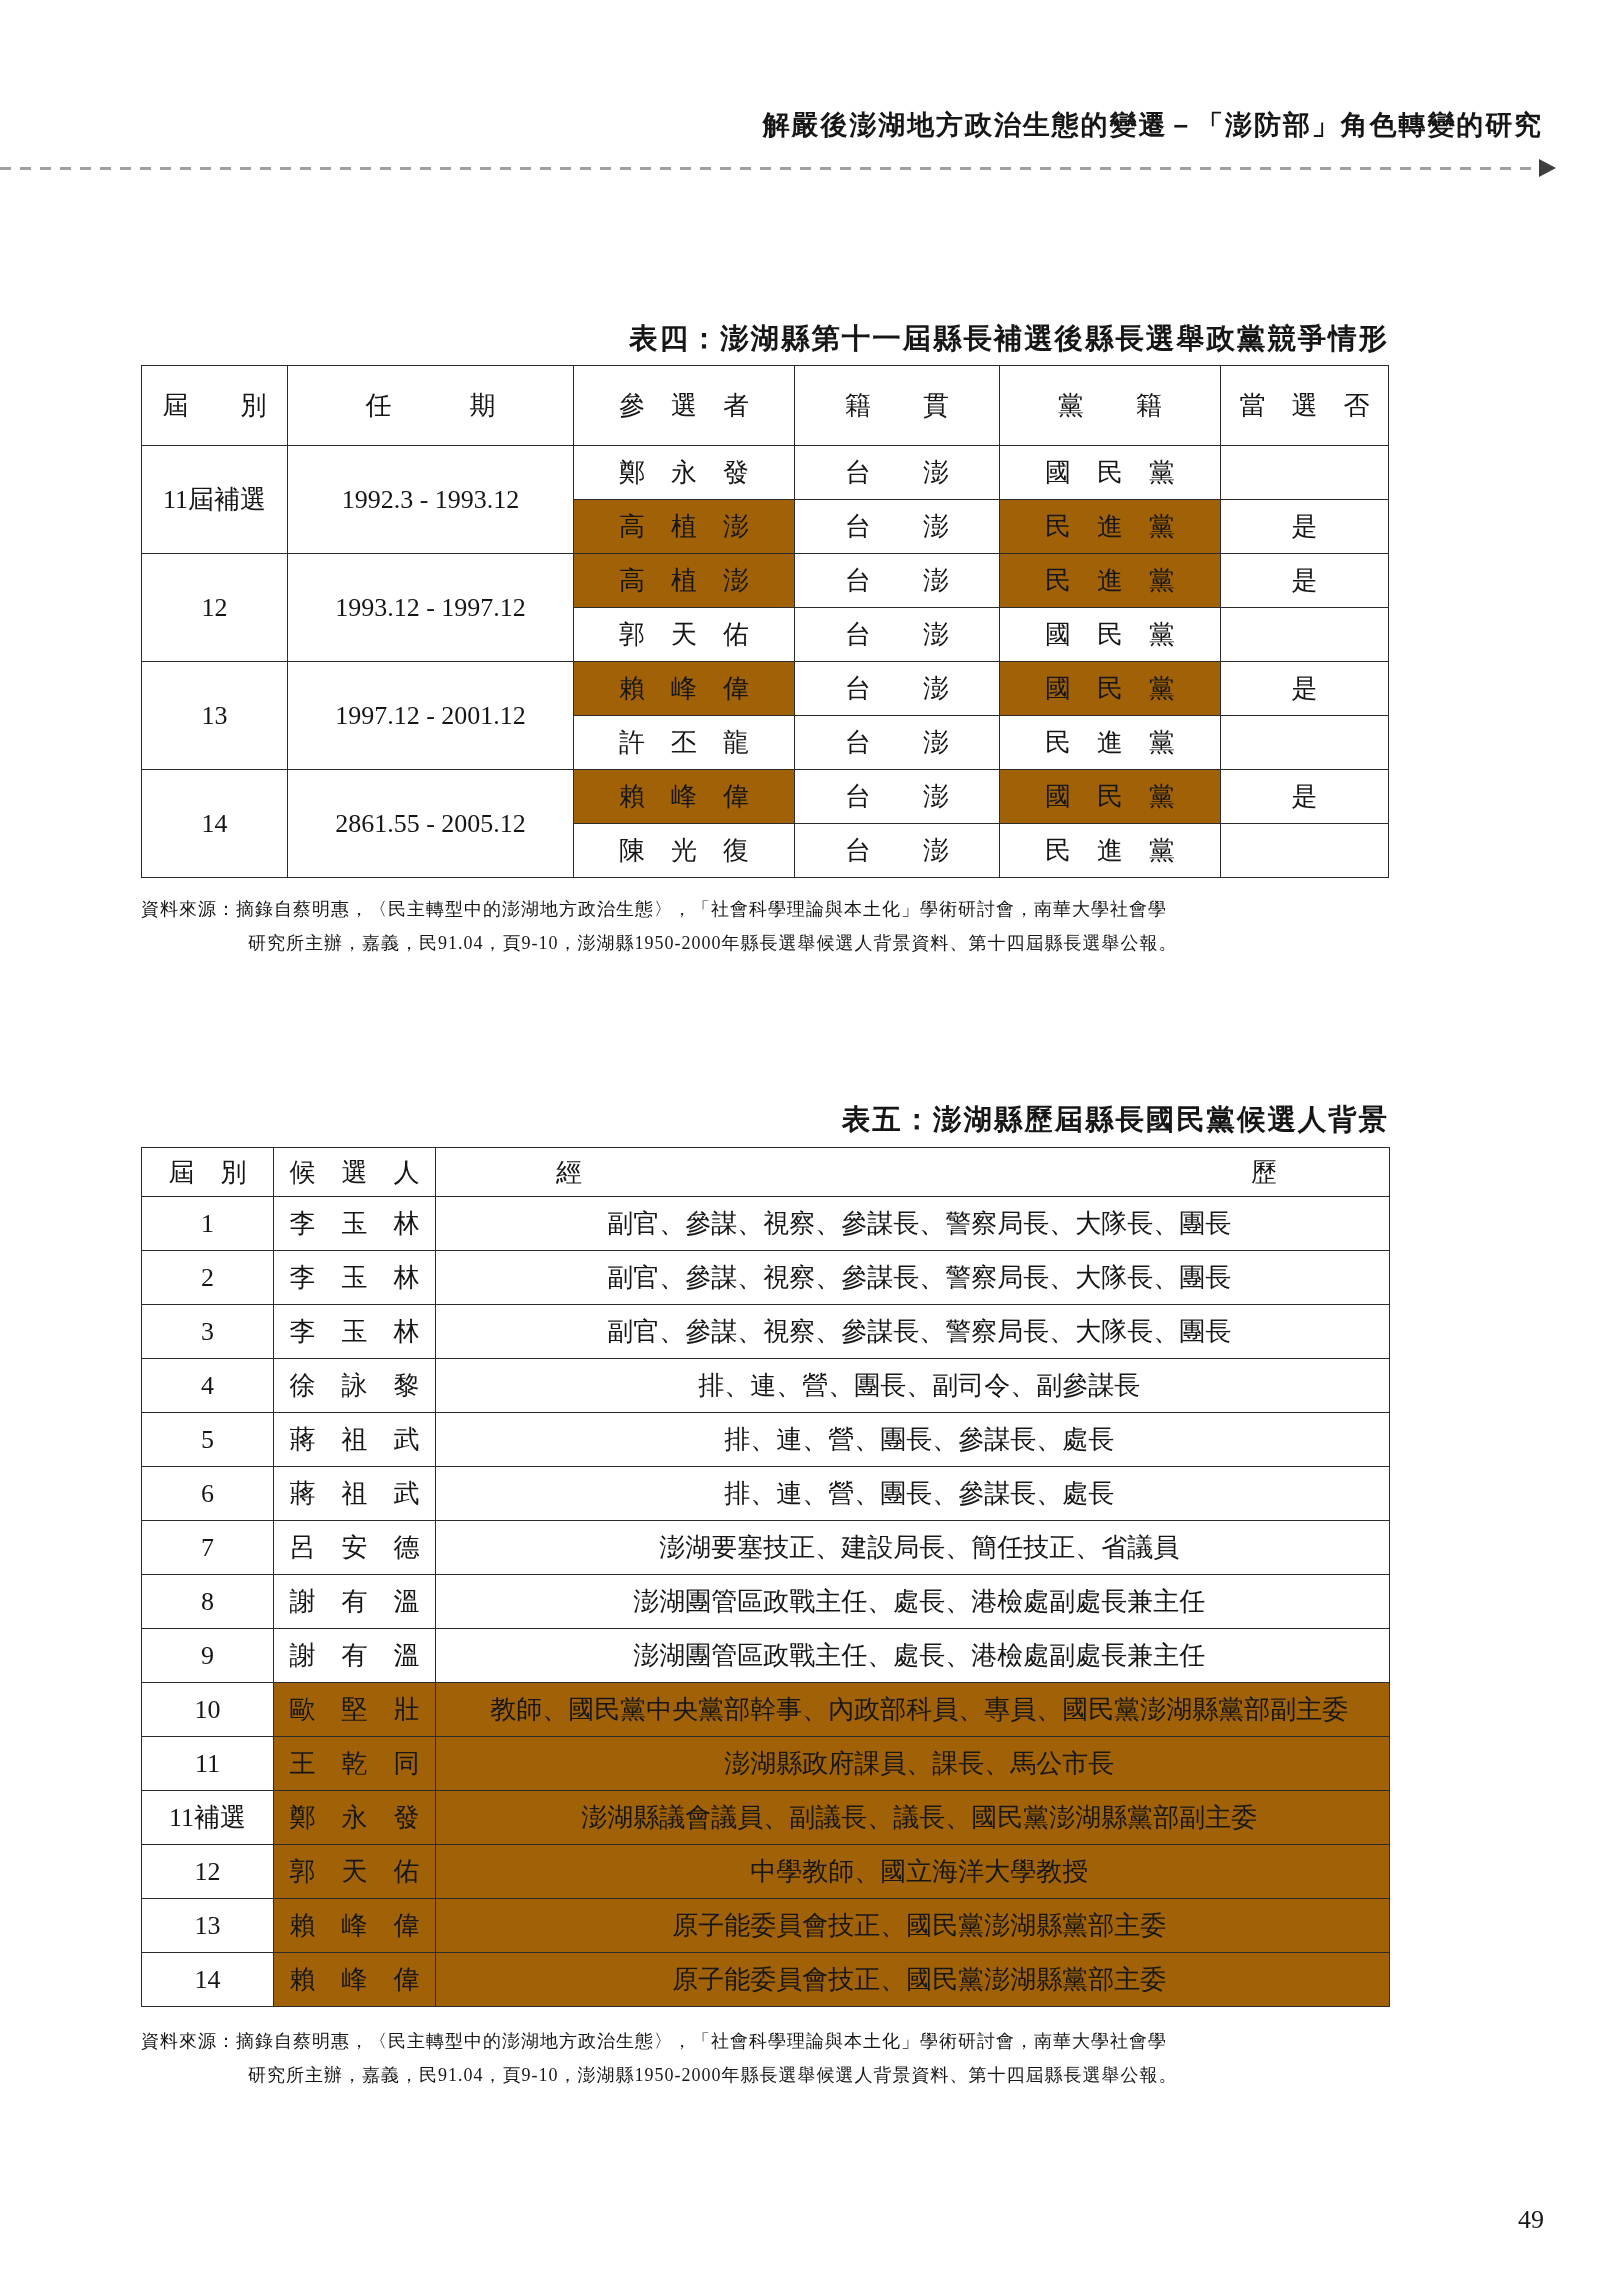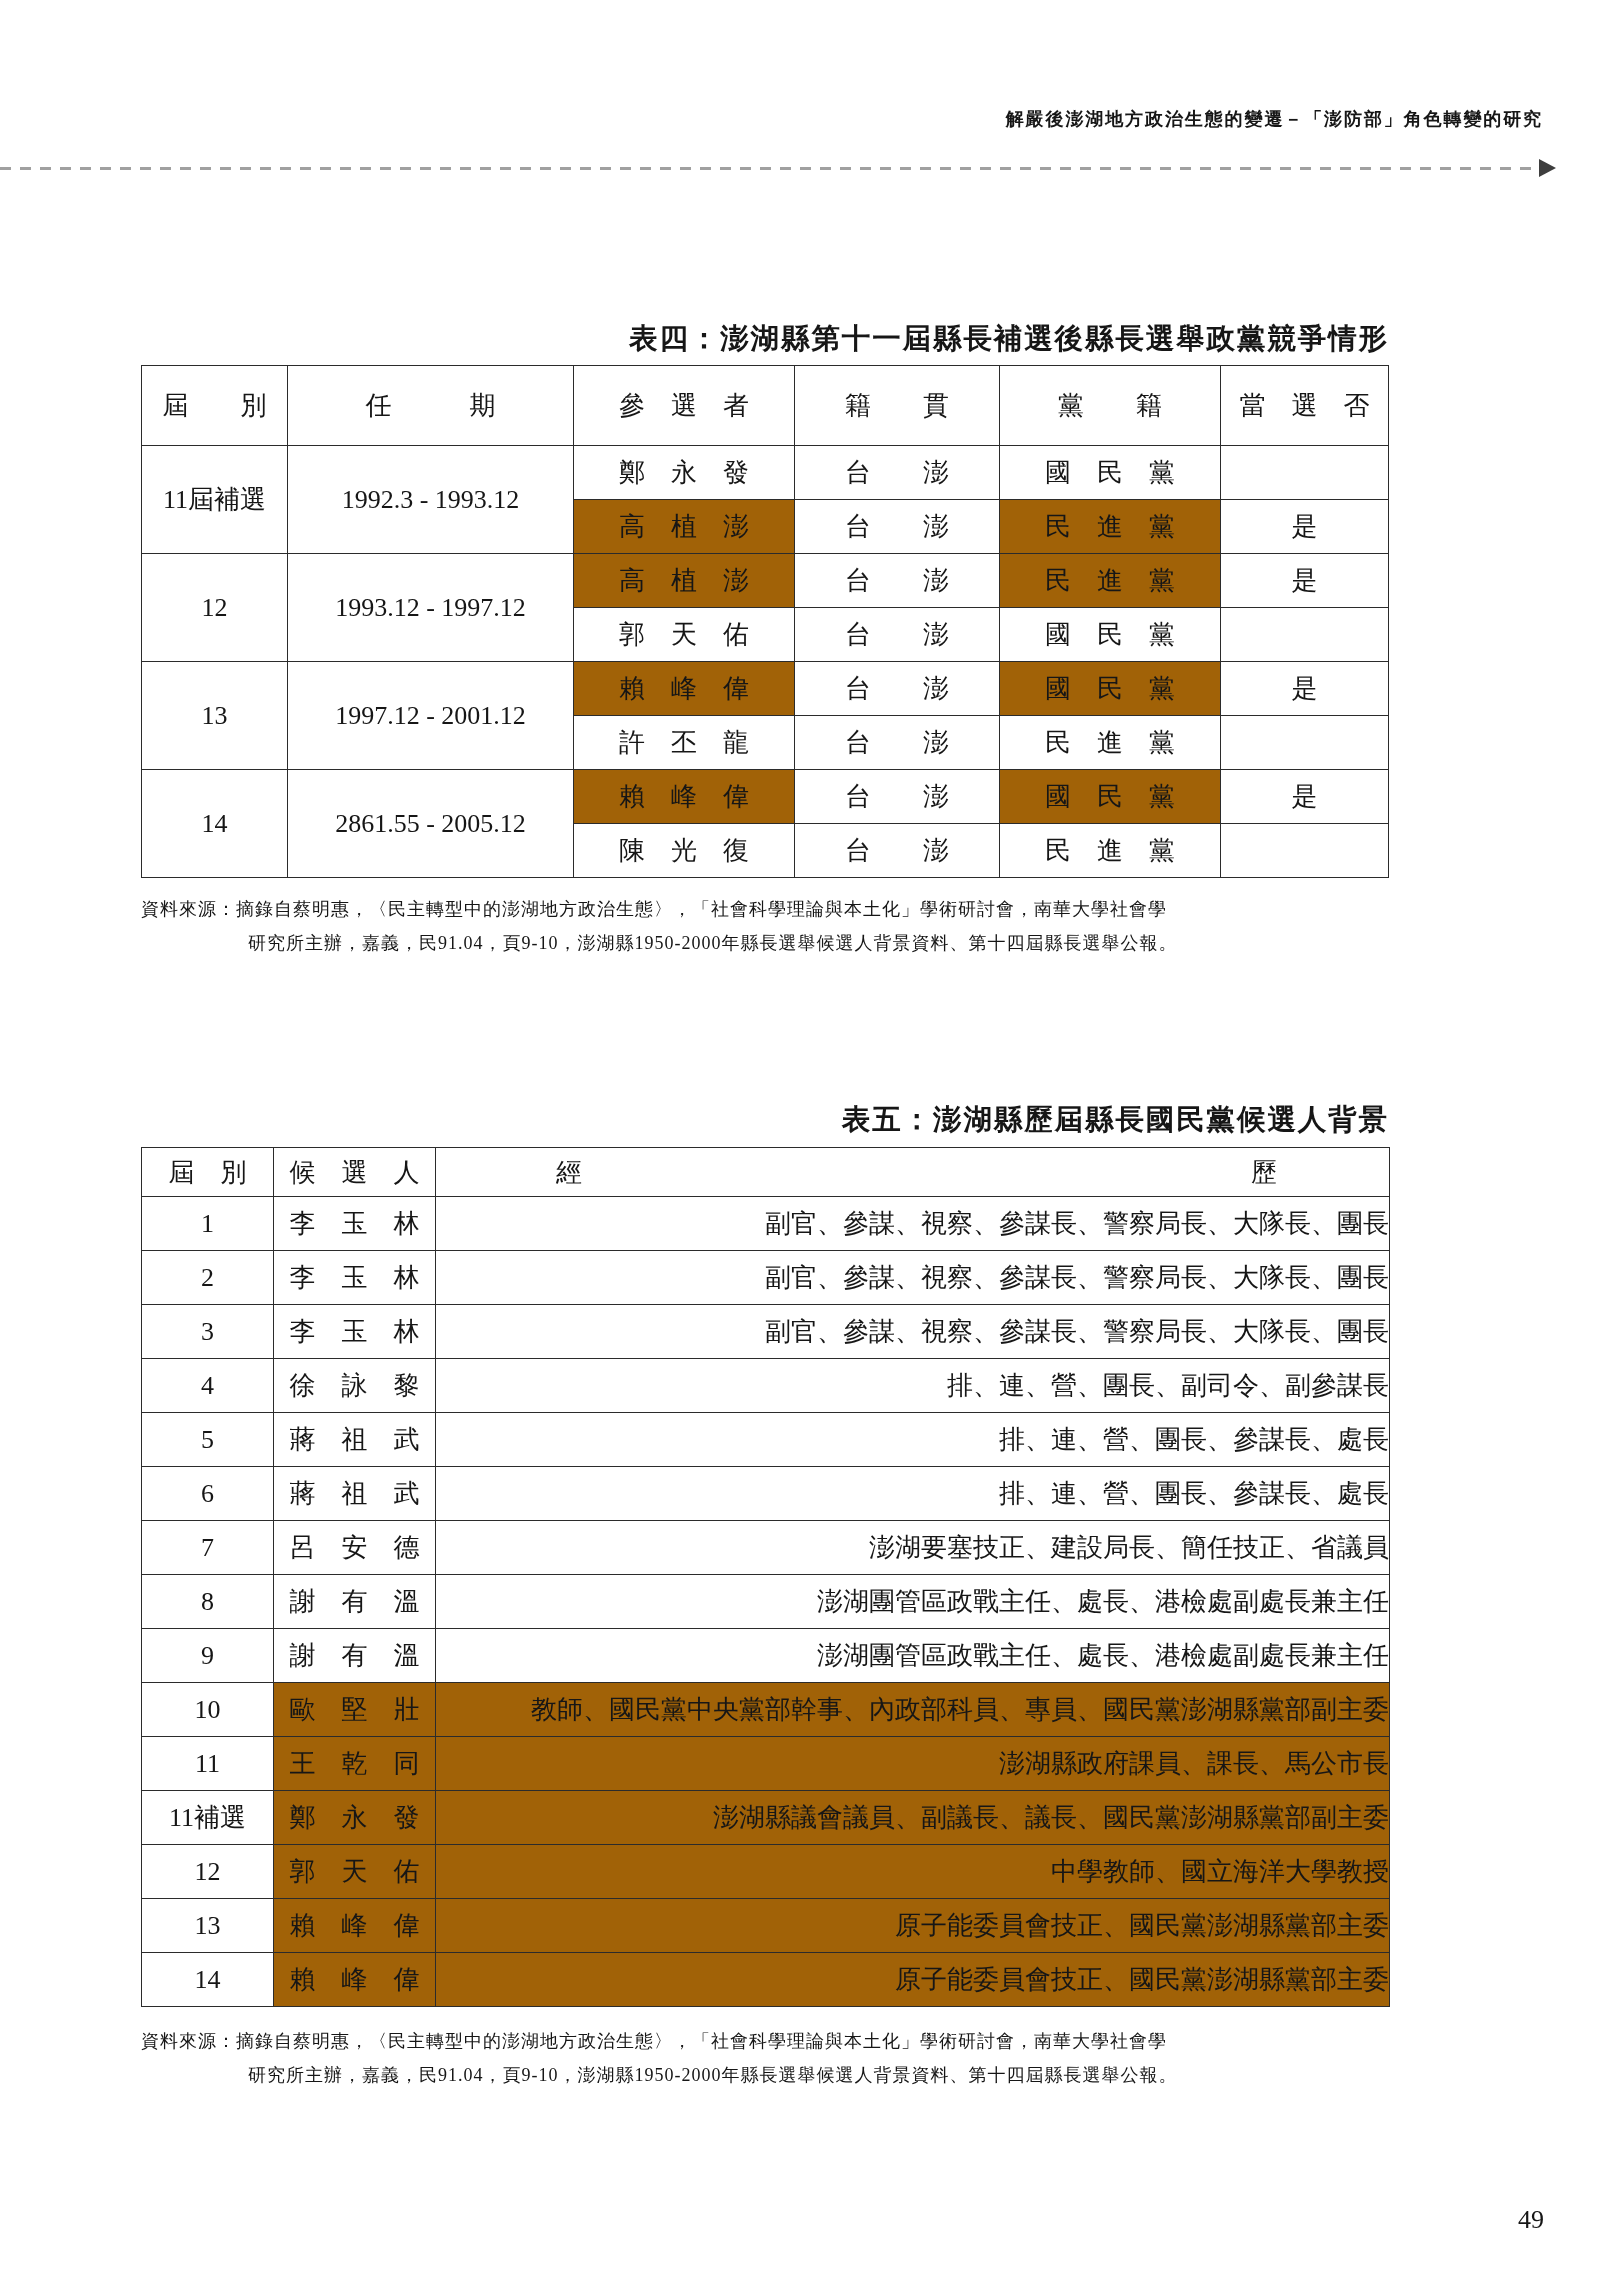--- a/index.html
+++ b/index.html
@@ -7,21 +7,21 @@
   body {
     width:1617px; height:2287px; position:relative;
     font-family:"Liberation Serif","DejaVu Serif",serif;
     color:#161616;
   }
   .abs { position:absolute; }
 
   .running-head {
     top:107px; right:74px;
     font-family:Liberation Sans, sans-serif;
-    font-weight:700; font-size:18px; letter-spacing:1.9px;
+    font-weight:700; font-size:27px; letter-spacing:1.9px;
     white-space:nowrap;
   }
   .header-rule {
     top:167px; left:0; width:1537px; height:2.9px;
     background:repeating-linear-gradient(90deg,#a0a0a0 0 11.4px,transparent 11.4px 20px);
   }
   .header-arrow {
     top:159px; left:1539px; width:0; height:0;
     border-left:17px solid #3e3e3e;
     border-top:9.5px solid transparent;
@@ -45,21 +45,21 @@
     border:1.9px solid #2b2b2b;
     font-weight:normal; font-size:26px;
     text-align:center; vertical-align:middle;
     overflow:hidden; white-space:nowrap;
   }
   #t4-wrap th { height:80px; }
   #t4-wrap td { height:54px; }
   #t5-wrap th { height:49px; }
   #t5-wrap td { height:54px; }
   .hl { background:#a16207; }
-  .exp { text-align:right; padding-left:13.3px; }
+  .exp { text-align:center; padding-left:13.3px; }
   .exp-head { display:flex; justify-content:space-between; padding:0 112px 0 120px; }
 
   .source { font-size:18px; letter-spacing:1px; line-height:34px; white-space:nowrap; }
   .source .line2 { margin-left:107px; }
   #t4-source { top:892px; left:141px; }
   #t5-source { top:2024px; left:141px; }
 
   .page-number { top:2205px; left:1518px; font-size:26px; }
 </style>
 </head>

